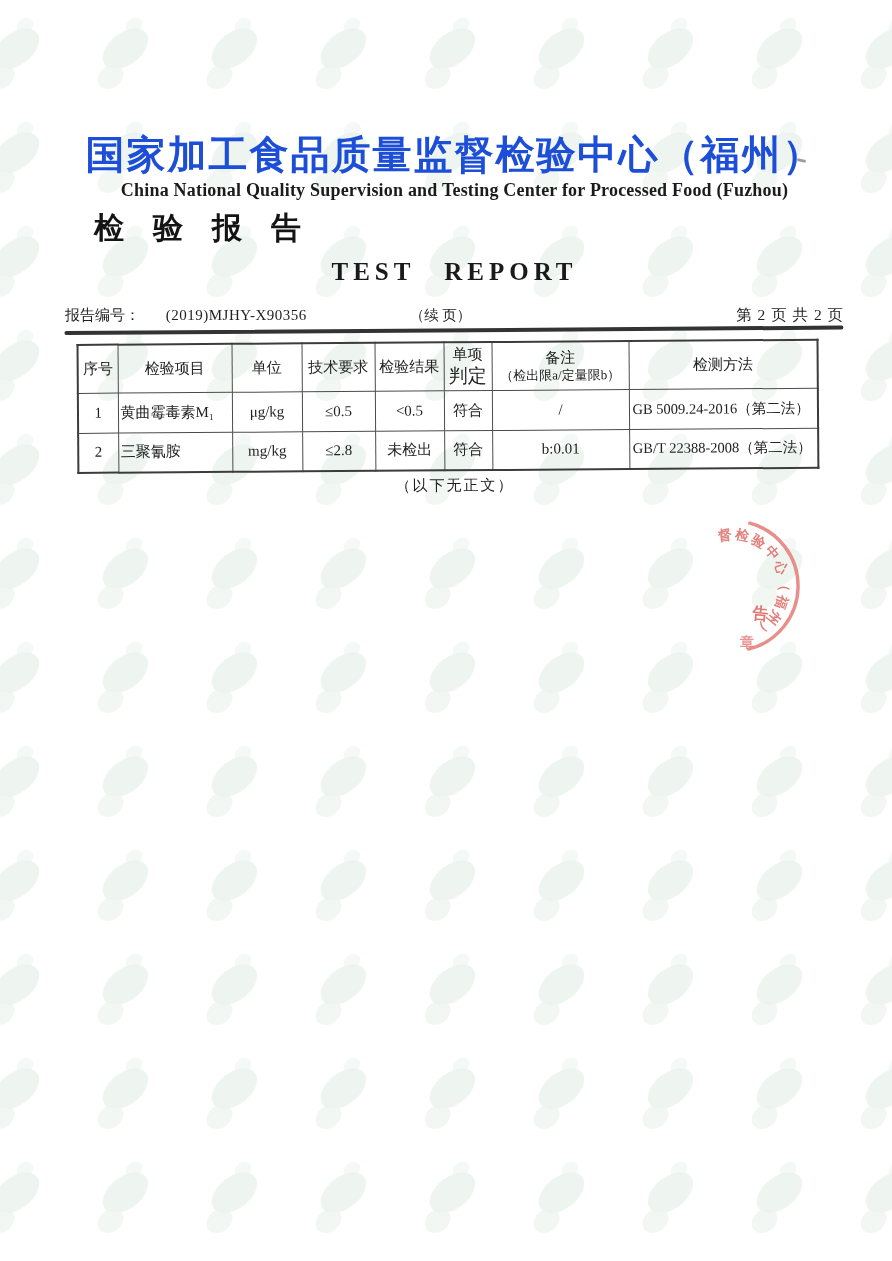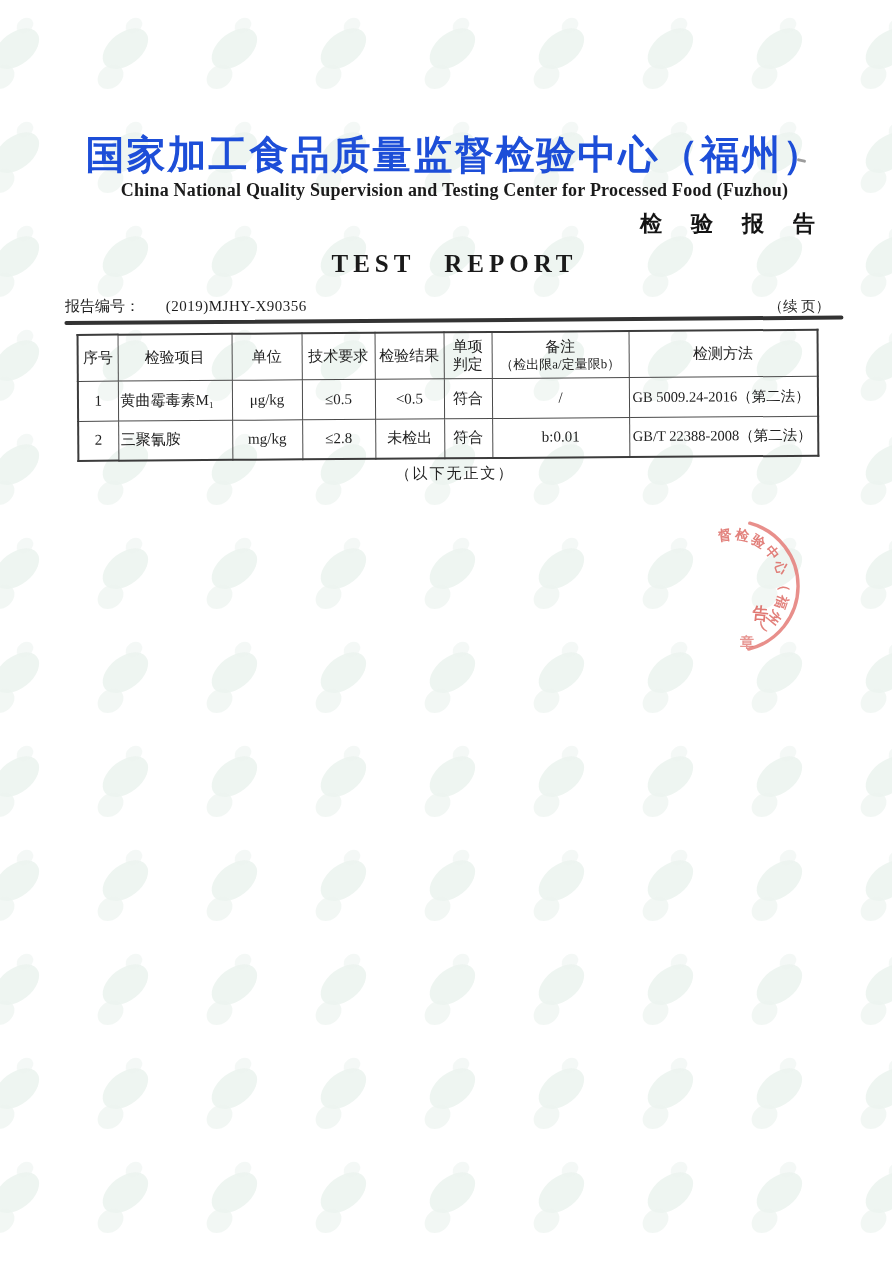--- a/index.html
+++ b/index.html
@@ -16,22 +16,22 @@
   .org-zh{
     margin-top:134px;text-align:center;
     font-size:39px;font-weight:700;letter-spacing:2px;line-height:1.1;
     color:#1d4ed8;
   }
   .org-en{
     margin-top:3px;text-align:center;
     font-size:18px;font-weight:700;letter-spacing:0.2px;color:#1b1b1b;
   }
   .title-zh{
-    margin-top:11px;text-align:right;
-    font-size:22px;font-weight:700;letter-spacing:29px;text-indent:29px;
+    margin-top:11px;text-align:left;
+    font-size:30px;font-weight:700;letter-spacing:29px;text-indent:29px;
     line-height:1.05;color:#141414;
   }
   .title-en{
     margin-top:15px;text-align:center;
     font-size:25px;font-weight:700;letter-spacing:5px;word-spacing:18px;
     color:#1a1a1a;
   }
   .meta-row{
     display:flex;align-items:baseline;margin-top:19px;font-size:15px;
   }
@@ -99,20 +99,21 @@
   <div class="org-en">China National Quality Supervision and Testing Center for Processed Food (Fuzhou)</div>
   <div class="title-zh">检验报告</div>
   <div class="title-en">TEST REPORT</div>
 
   <div class="meta-row">
     <div class="meta-left">
       <span>报告编号：</span>
       <span class="report-no">(2019)MJHY-X90356</span>
     </div>
     <div class="meta-center">（续 页）</div>
+    <div class="meta-right">第 2 页  共 2 页</div>
   </div>
 
   <div class="scan-block">
     <div class="rule"></div>
 
     <table>
       <colgroup>
         <col style="width:40px">
           <col style="width:114px">
           <col style="width:70px">
@@ -134,21 +135,21 @@
               <span class="l1">单位</span>
             </th>
           <th>
               <span class="l1">技术要求</span>
             </th>
           <th>
               <span class="l1">检验结果</span>
             </th>
           <th>
               <span class="l1">单项</span>
-              <span class="l2" style="font-size:15px">判定</span>
+              <span class="l2" style="font-size:19px">判定</span>
             </th>
           <th>
               <span class="l1">备注</span>
               <span class="l2">（检出限a/定量限b）</span>
             </th>
           <th>
               <span class="l1">检测方法</span>
             </th>
         </tr>
       </thead>

